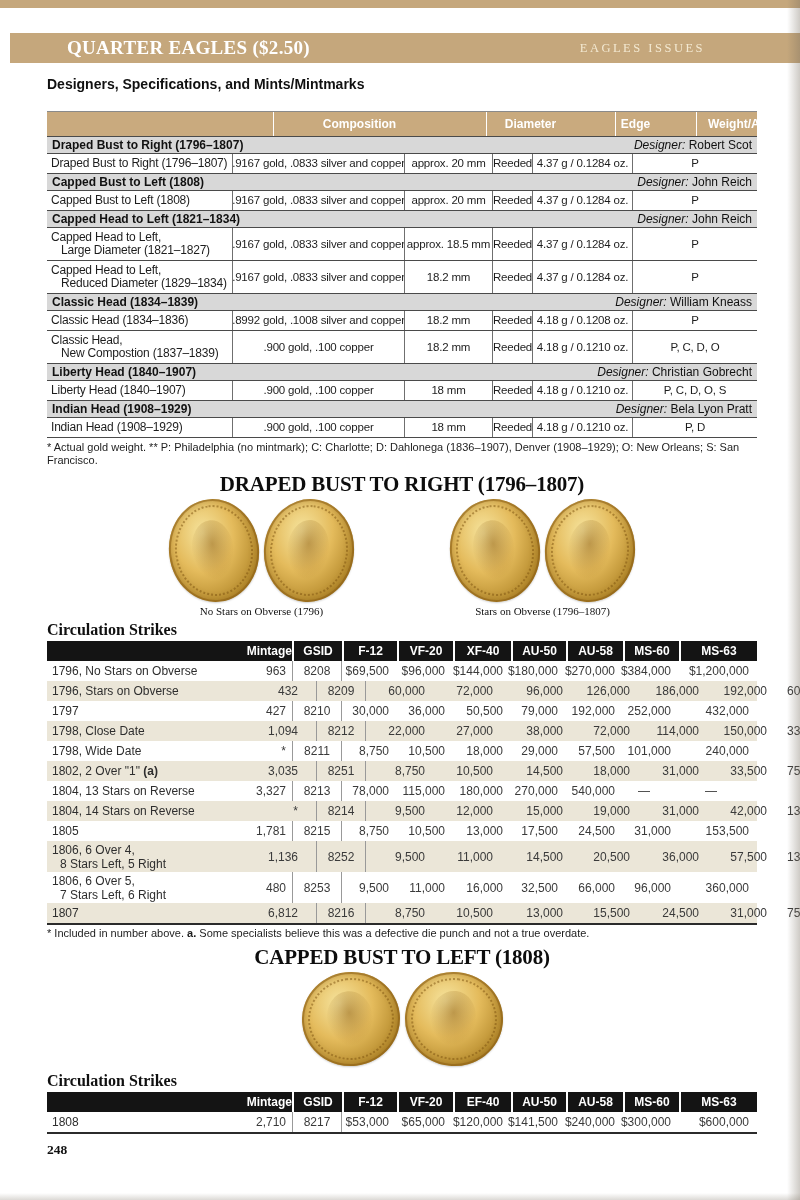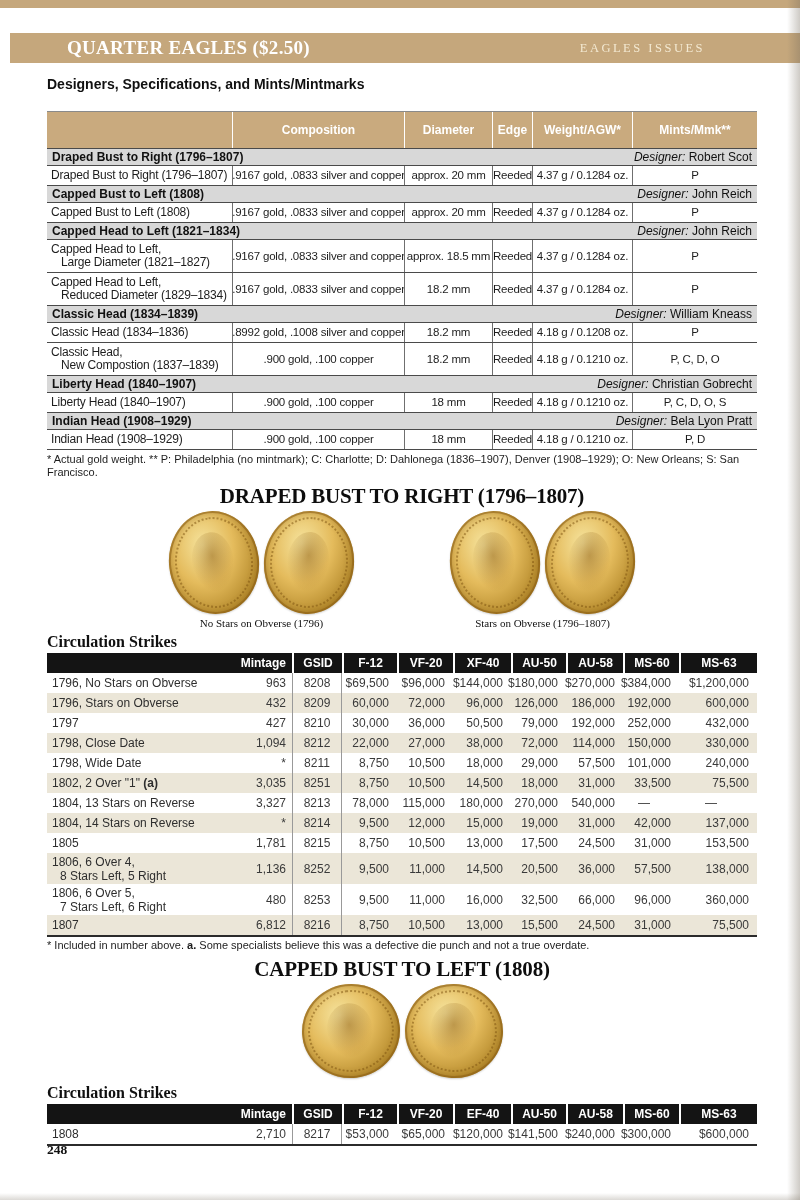--- a/index.html
+++ b/index.html
@@ -9,21 +9,21 @@
   .header-bar{position:absolute;top:33px;left:10px;right:0;height:30px;background:var(--tan);}
   .header-title{position:absolute;left:57px;top:50%;transform:translateY(-50%);
         font-family:"Liberation Serif",serif;font-weight:bold;font-size:19px;color:#fff;letter-spacing:.3px;}
   .header-right{position:absolute;right:95px;top:50%;transform:translateY(-50%);
         font-family:"Liberation Serif",serif;font-size:12.5px;letter-spacing:2.5px;color:#f3e9d2;}
   .content{position:absolute;left:47px;top:76px;width:710px;}
 
   .spec-heading{font-family:Liberation Sans, sans-serif;font-weight:bold;font-size:14px;color:#101010;margin:0 0 19px 0;}
 
   .spec-table{border-top:1px solid #8a8a8a;border-bottom:1px solid #4a4a4a;}
-  .spec-head{display:grid;grid-template-columns:185px 172px 88px 40px 100px 1fr;height:36px;background:var(--tanhead);}
+  .spec-head{display:grid;grid-template-columns:185px 172px 88px 40px 100px 1fr;height:24px;background:var(--tanhead);gap:41px;}
   .spec-head .hc{display:flex;align-items:center;justify-content:center;font-size:12px;font-weight:bold;color:#fff;border-left:1px solid #fff;}
   .spec-head .hc:first-child{border-left:none;}
   .sec-row{display:flex;justify-content:space-between;align-items:center;height:16px;background:var(--gray);
         border-top:1px solid #4a4a4a;padding:0 5px;font-size:12px;color:#111;}
   .sec-row .lab{font-weight:bold;}
   .sec-row .des i{font-style:italic;}
   .d-row{display:grid;grid-template-columns:185px 172px 88px 40px 100px 1fr;border-top:1px solid #4a4a4a;background:#fff;}
   .d-row.single{height:19px;}
   .d-row.double{height:32px;}
   .d-row .cell{display:flex;flex-direction:column;align-items:center;justify-content:center;
@@ -54,24 +54,24 @@
   .tilt-r{transform:rotate(6deg);}
 
   .strikes-heading{font-family:"Liberation Serif",serif;font-weight:bold;font-size:16px;color:#101010;margin:4px 0 2px 0;}
   .strikes-heading.second{margin-top:6px;}
 
   .price-table{border-bottom:2px solid #2b2b2b;margin-top:1px;}
   .p-head,.p-row{display:grid;grid-template-columns:185px 60px 50px 55px 56px 58px 55px 57px 56px 1fr;}
   .p-head{height:20px;}
   .p-head .hb{background:var(--black);color:#fff;font-weight:bold;font-size:12px;
         display:flex;align-items:center;justify-content:center;border-left:2px solid #fff;}
-  .p-head .hb.first{grid-column:1/3;justify-content:flex-end;padding-right:6px;border-left:none;}
+  .p-head .hb.first{grid-column:1/3;justify-content:flex-end;border-left:none;}
   .p-row.single{height:20px;}
   .p-row.double{height:31px;}
-  .p-row.alt{background:var(--beige);}
+  .p-row.alt{background:var(--beige);gap:12px;}
   .p-row .c{display:flex;align-items:center;justify-content:flex-end;font-size:12px;color:#3a3a3a;padding-right:8px;}
   .p-row .c.name{flex-direction:column;align-items:flex-start;justify-content:center;padding:0 0 0 5px;color:#2e2e2e;line-height:14px;}
   .p-row .c.name .l2{padding-left:8px;}
   .p-row .c.mint{padding-right:6px;}
   .p-row .c.gsid{justify-content:center;padding-right:0;border-left:1px solid #999;border-right:1px solid #999;}
   .p-row .c.dash{justify-content:center;padding-right:14px;}
 
   .table-footnote{font-size:11px;color:#1d1d1d;margin-top:2px;}
 
   .page-num{position:absolute;left:47px;top:1142px;font-family:"Liberation Serif",serif;font-weight:bold;font-size:13.5px;color:#111;}

